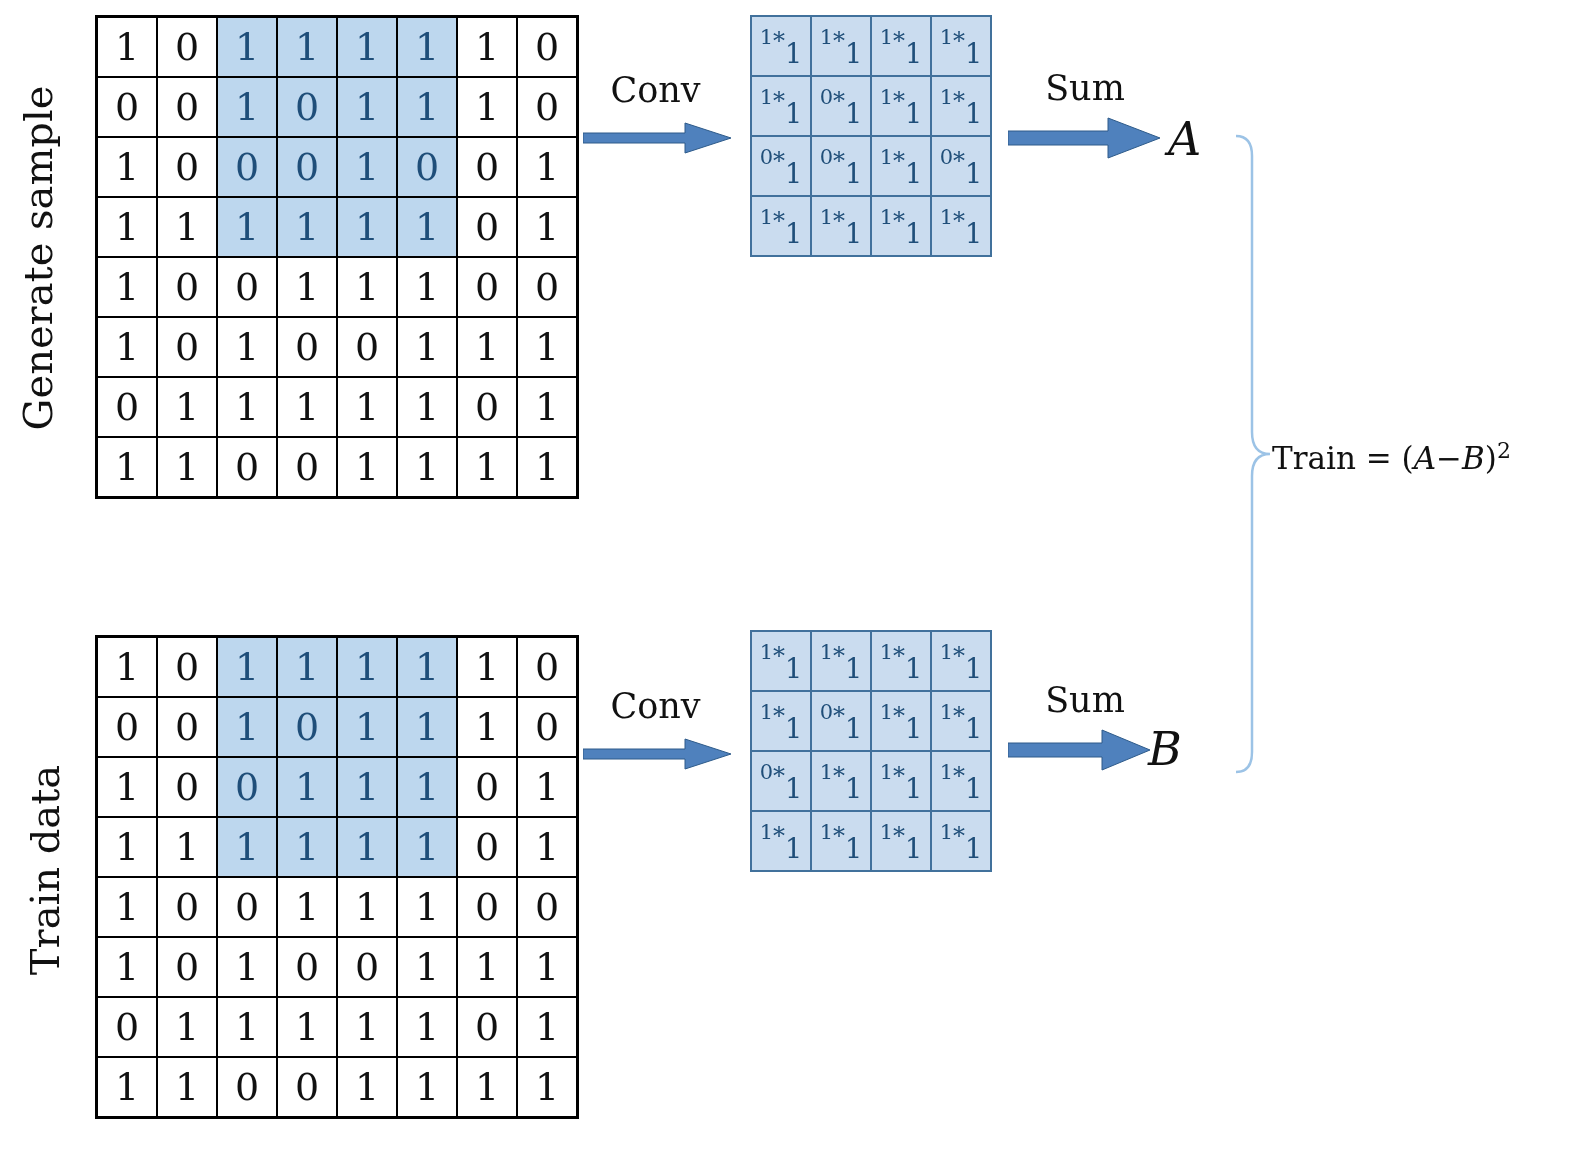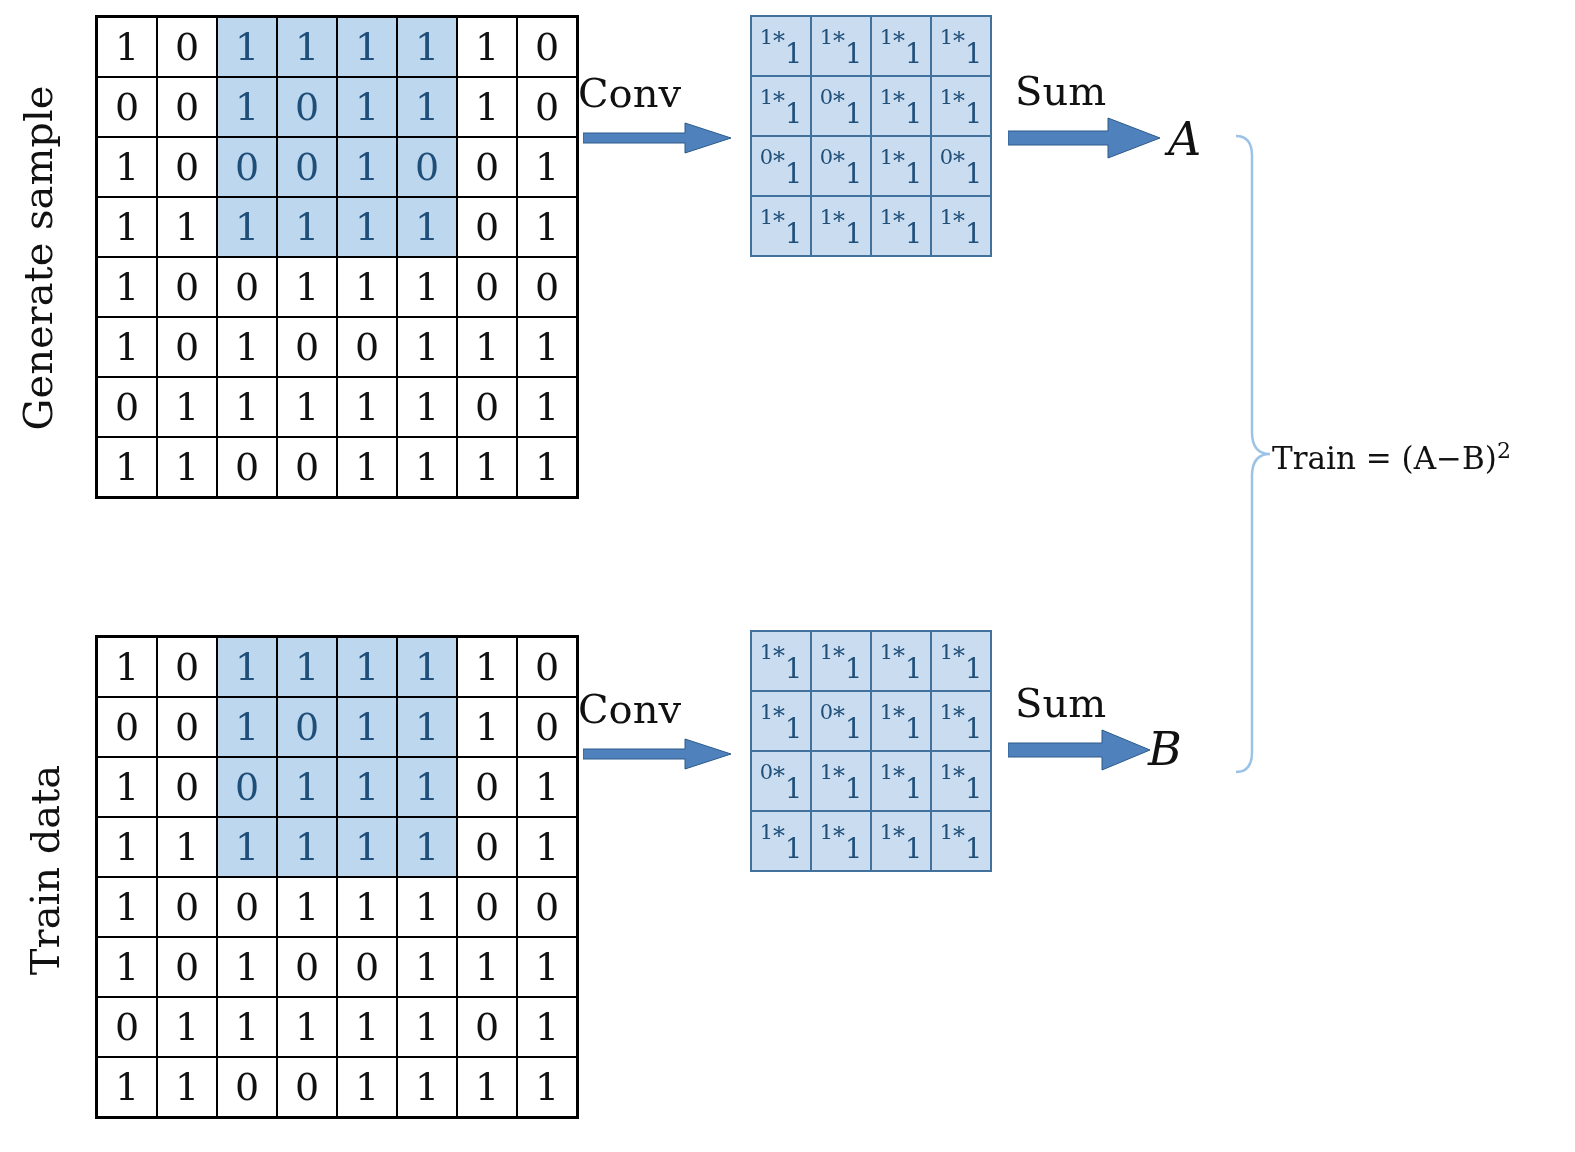--- a/index.html
+++ b/index.html
@@ -54,37 +54,38 @@
     display: flex;
     align-items: center;
     justify-content: center;
     line-height: 1;
   }
   .ccell .cv   { font-size: 21px; position: relative; top: -9px; }
   .ccell .cstar{ font-size: 24px; position: relative; top: -5px; }
   .ccell .ck   { font-size: 27px; position: relative; top: 7px; }
   .op-label {
     position: absolute;
-    font-size: 40px;
+    font-size: 35px;
+    text-align: center;
     color: var(--text, #111);
   }
   .var-label {
     position: absolute;
     font-size: 46px;
     font-style: italic;
     color: var(--text, #111);
   }
   .arrow-svg, .brace-svg { position: absolute; }
   .loss-label {
     position: absolute;
     font-size: 31px;
     white-space: nowrap;
     color: var(--text, #111);
   }
-  .loss-label .vars { }
+  .loss-label .vars { font-style: italic; }
   .loss-label sup { font-size: 22px; }
 </style>
 </head>
 <body>
 
 <div class="canvas">
 
   <div class="rot-label" style="left:38px; top:258px;">Generate sample</div>
 
   <div class="biggrid" style="left:95px; top:15px;">

